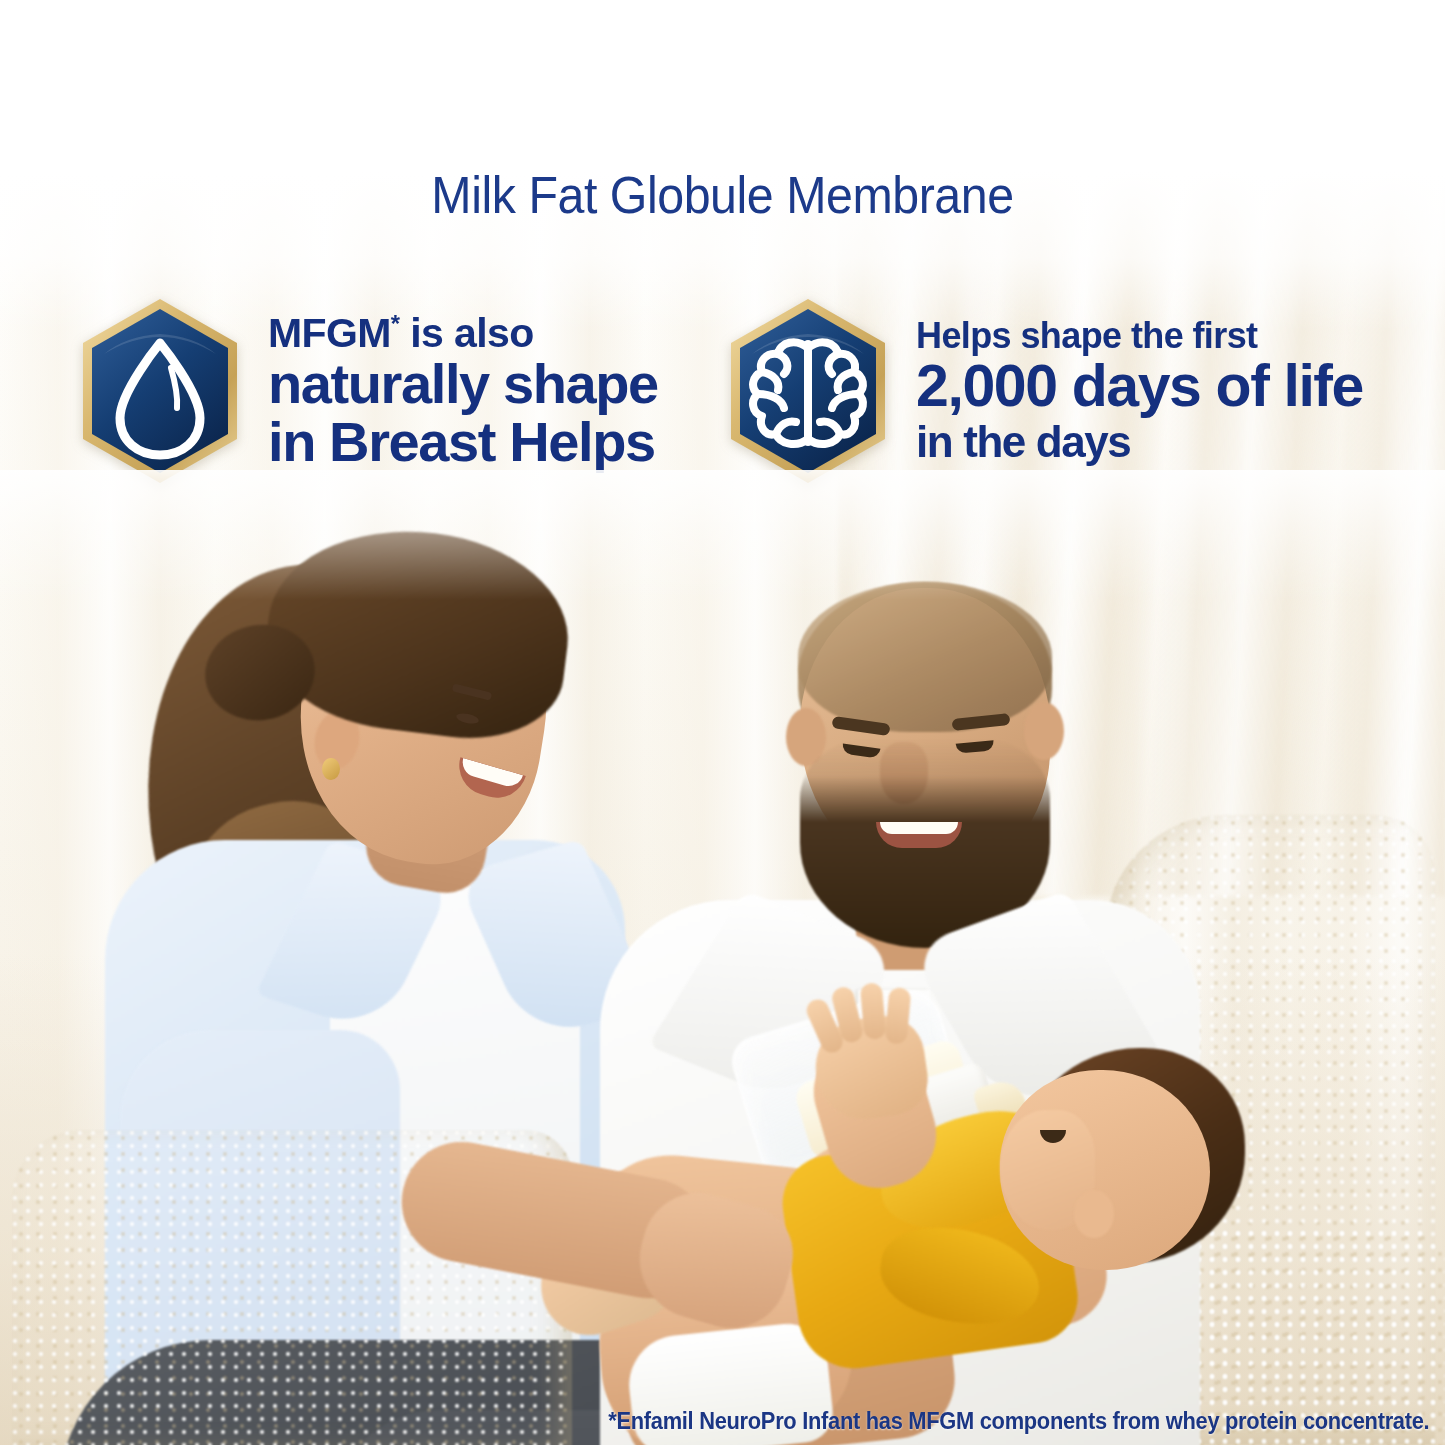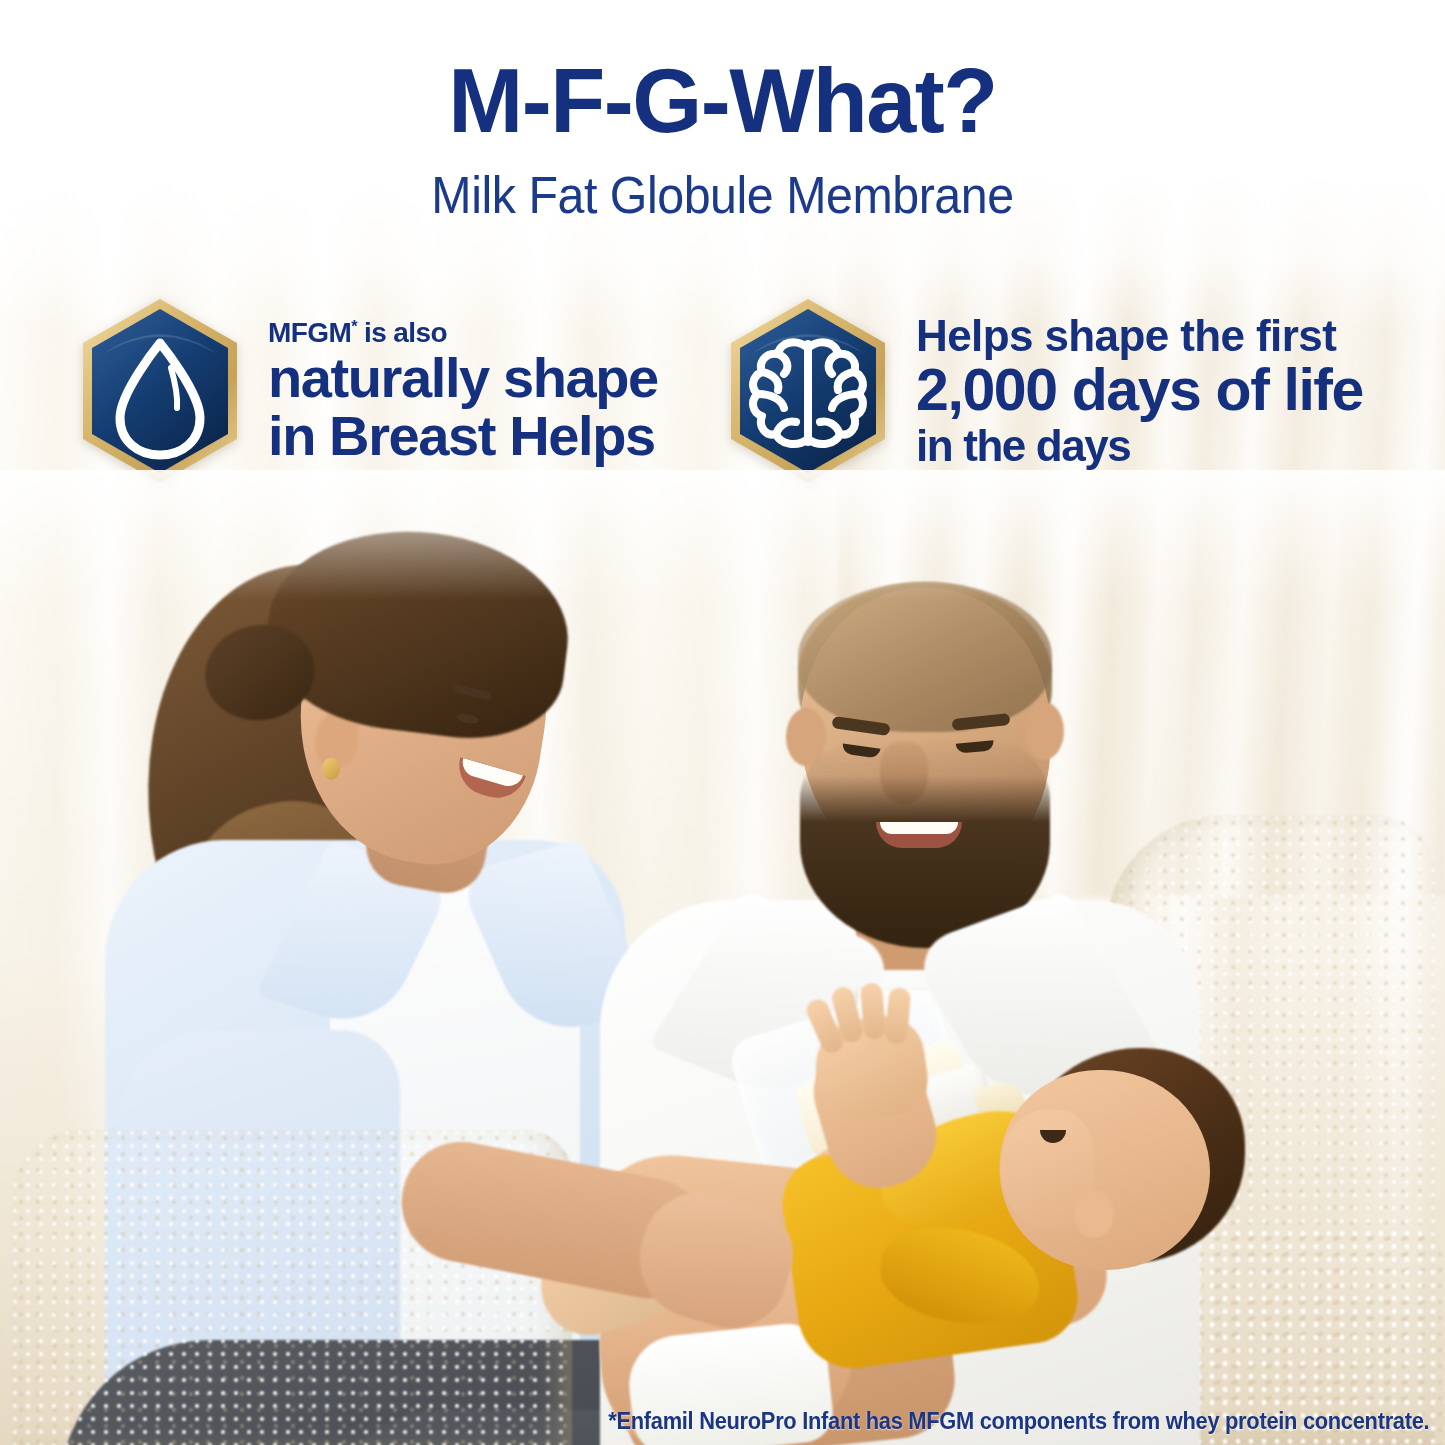--- a/index.html
+++ b/index.html
@@ -42,25 +42,25 @@
   
   .badge-row{position:absolute;top:296px;display:flex;align-items:center;gap:22px;}
   .badge-left{left:74px;}
   .badge-right{left:722px;}
 
   .hexwrap{position:relative;width:172px;height:190px;flex:0 0 auto;
     filter:drop-shadow(0 3px 6px rgba(120,104,70,.28));}
   .hexwrap svg{display:block;width:172px;height:190px;}
 
   .btxt{color:#15307f;line-height:1.0;}
-  .btxt .l1{font-size:28px;font-weight:700;letter-spacing:-.6px;}
+  .btxt .l1{font-size:41px;font-weight:700;letter-spacing:-.6px;}
   .btxt .l1 sup{font-size:.58em;vertical-align:super;font-weight:700;}
   .btxt .l2{font-size:56px;font-weight:700;letter-spacing:-1.4px;margin-top:3px;}
   .btxt .l3{font-size:56px;font-weight:700;letter-spacing:-1.4px;margin-top:2px;}
-  .btxt.r .l1{font-size:44px;}
+  .btxt.r .l1{font-size:36px;}
   .btxt.r .l2{font-size:59px;}
   .btxt.r .l3{font-size:44px;margin-top:4px;}
 
   
   .photo{position:absolute;left:0;top:470px;width:1445px;height:975px;overflow:hidden;}
   .photo-fade{position:absolute;left:0;top:0;width:100%;height:130px;z-index:40;
     background:linear-gradient(180deg,rgba(255,255,255,.92) 0%,rgba(255,255,255,.45) 45%,rgba(255,255,255,0) 100%);}
 
   .p{position:absolute;}
 
@@ -293,21 +293,20 @@
     </div>
 
     <div class="p mom-forearm soft"></div>
     <div class="p mom-hand soft"></div>
 
     <div class="photo-fade"></div>
   </div>
 
   <div class="top-white"></div>
 
-  <div class="headline">M-F-G-What?</div>
   <div class="subhead">Milk Fat Globule Membrane</div>
 
   <div class="badge-row badge-left">
     <div class="hexwrap">
       <svg viewBox="0 0 172 190">
         <defs>
           <linearGradient id="gold1" x1="0" y1="0" x2="1" y2="1">
             <stop offset="0%" stop-color="#F2DCA4"></stop>
               <stop offset="35%" stop-color="#D9B870"></stop>
             <stop offset="70%" stop-color="#C6A257"></stop>

